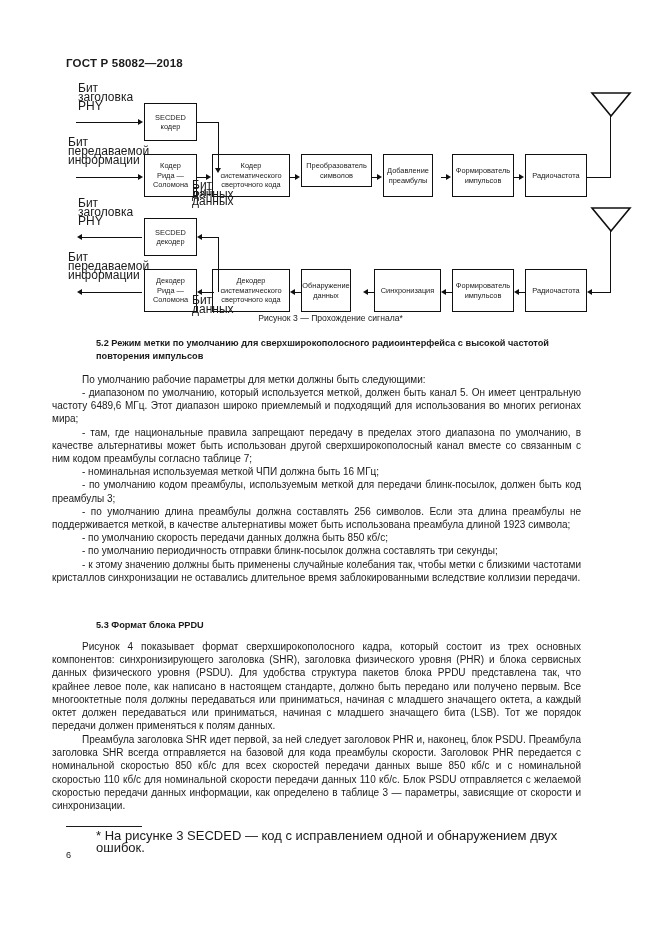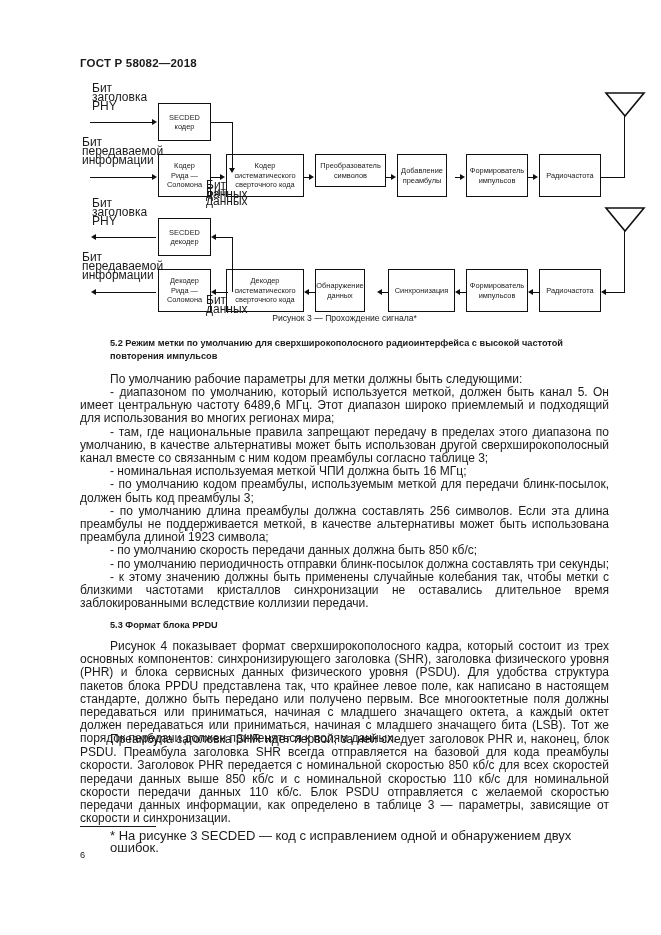--- a/index.html
+++ b/index.html
@@ -12,21 +12,20 @@
     height: 935px;
     position: relative;
     font-family: "Liberation Sans", sans-serif;
     color: #1a1a1a;
     overflow: hidden;
   }
 
   .page {
     position: absolute;
     inset: 0;
-    margin-left: 14px;
   }
 
   
   .running-head {
     position: absolute;
     left: 66px;
     top: 57px;
     font-size: 11.5px;
     font-weight: bold;
     letter-spacing: 0.2px;
@@ -114,23 +113,23 @@
     font-size: 9.2px;
     font-weight: bold;
     line-height: 13.2px;
     width: 500px;
   }
   #sec52-head { top: 337px; }
   #sec53-head { top: 619px; }
 
   .para {
     position: absolute;
-    left: 66px;
+    left: 52px;
     width: 529px;
-    font-size: 12px;
+    font-size: 10px;
     line-height: 13.2px;
     text-align: justify;
   }
   .para p {
     margin: 0;
     text-indent: 30px;
     text-align: justify;
     text-align-last: left;
   }
   .para p.dash { text-indent: 30px; }
@@ -334,21 +333,21 @@
   <div class="fig-caption">Рисунок 3 — Прохождение сигнала*</div>
 
   <div class="sec-head" id="sec52-head">5.2 Режим метки по умолчанию для сверхширокополосного радиоинтерфейса с высокой частотой повторения импульсов</div>
 
   <div class="para" id="p-intro">
     <p>По умолчанию рабочие параметры для метки должны быть следующими:</p>
   </div>
 
   <div class="para" id="p-list">
     <p class="dash">- диапазоном по умолчанию, который используется меткой, должен быть канал 5. Он имеет центральную частоту 6489,6 МГц. Этот диапазон широко приемлемый и подходящий для использования во многих регионах мира;</p>
-    <p class="dash">- там, где национальные правила запрещают передачу в пределах этого диапазона по умолчанию, в качестве альтернативы может быть использован другой сверхширокополосный канал вместе со связанным с ним кодом преамбулы согласно таблице 3;</p>
+    <p class="dash">- там, где национальные правила запрещают передачу в пределах этого диапазона по умолчанию, в качестве альтернативы может быть использован другой сверхширокополосный канал вместе со связанным с ним кодом преамбулы согласно таблице 7;</p>
     <p class="dash">- номинальная используемая меткой ЧПИ должна быть 16 МГц;</p>
     <p class="dash">- по умолчанию кодом преамбулы, используемым меткой для передачи блинк-посылок, должен быть код преамбулы 3;</p>
     <p class="dash">- по умолчанию длина преамбулы должна составлять 256 символов. Если эта длина преамбулы не поддерживается меткой, в качестве альтернативы может быть использована преамбула длиной 1923 символа;</p>
     <p class="dash">- по умолчанию скорость передачи данных должна быть 850 кб/с;</p>
     <p class="dash">- по умолчанию периодичность отправки блинк-посылок должна составлять три секунды;</p>
     <p class="dash">- к этому значению должны быть применены случайные колебания так, чтобы метки с близкими частотами кристаллов синхронизации не оставались длительное время заблокированными вследствие коллизии передачи.</p>
   </div>
 
   <div class="sec-head" id="sec53-head">5.3 Формат блока PPDU</div>
 

